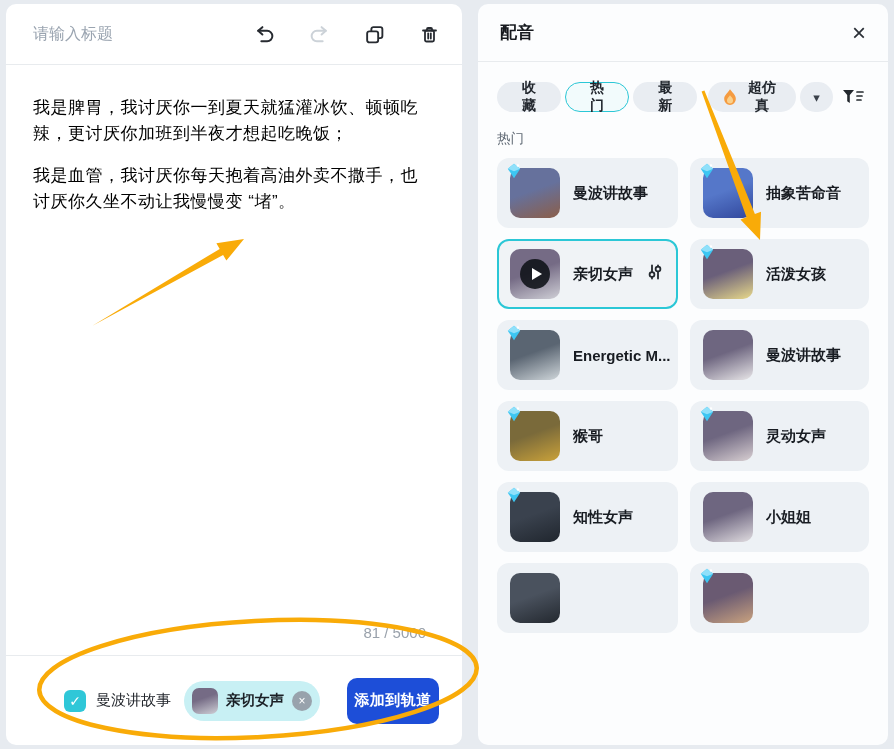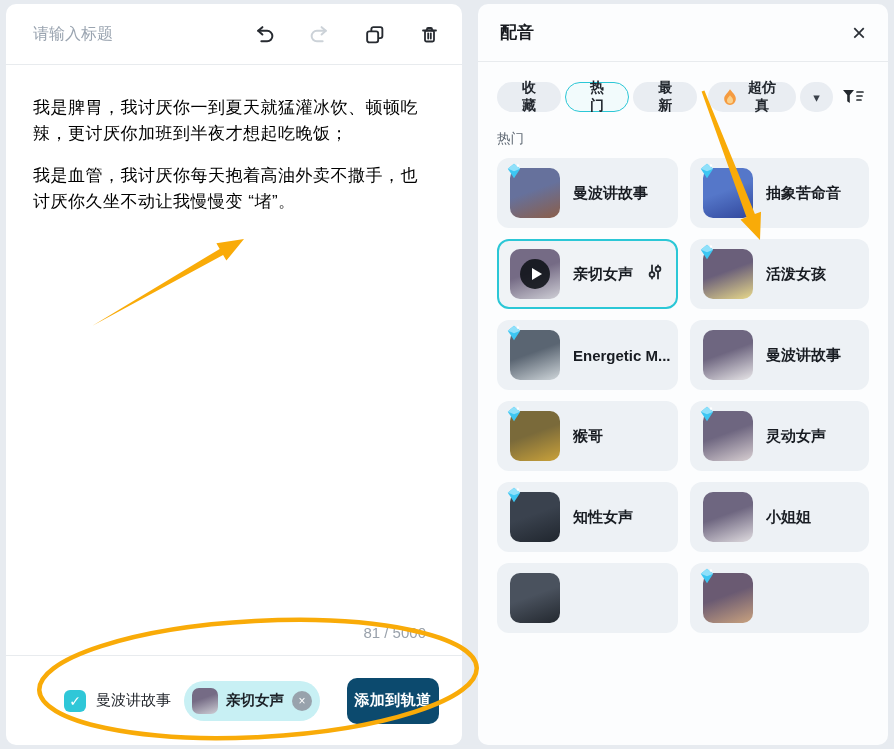--- a/index.html
+++ b/index.html
@@ -23,21 +23,21 @@
   .pl-footer { flex:none; height:90px; border-top:1px solid #e8ebee; display:flex; align-items:center; padding-left:58px; }
   .checkbox { width:22px; height:22px; border-radius:6px; background:#2fc7d8; color:#fff;
     display:flex; align-items:center; justify-content:center; font-size:14px; font-weight:bold; cursor:pointer; flex:none; }
   .checkbox-label { font-size:15px; color:#22262c; margin-left:10px; }
   .voice-chip { margin-left:13px; height:40px; border-radius:20px; background:#c8f0f4;
     display:flex; align-items:center; padding:0 8px 0 8px; gap:8px; cursor:pointer; }
   .chip-avatar { width:26px; height:26px; border-radius:7px; background:linear-gradient(160deg,#756b85 40%,#cfcfd6); flex:none; }
   .chip-label { font-size:14.5px; font-weight:700; color:#1b2026; }
   .chip-remove { width:20px; height:20px; border-radius:50%; background:#98a2ac; color:#fff;
     font-size:12px; display:flex; align-items:center; justify-content:center; cursor:pointer; flex:none; }
-  .add-btn { margin-left:27px; width:92px; height:46px; border:none; border-radius:10px; background:#0c4a6e;
+  .add-btn { margin-left:27px; width:92px; height:46px; border:none; border-radius:10px; background:#1d4ed8;
     color:#fff; font-size:15px; font-weight:700; cursor:pointer; font-family:Liberation Serif, serif; letter-spacing:.5px; }
 
   
   .panel-right { position:absolute; left:478px; top:4px; width:410px; height:741px;
     background:#fcfdfe; border-radius:10px; display:flex; flex-direction:column; overflow:hidden; }
   .pr-header { height:57px; flex:none; display:flex; align-items:center; justify-content:space-between; padding:0 22px; }
   .pr-title { font-size:17px; font-weight:700; color:#16191e; }
   .close-btn { border:none; background:transparent; font-size:24px; line-height:1; color:#2a2f36; cursor:pointer; padding:0; }
   .pr-content { flex:1; padding:0 19px; overflow:hidden; }
   .tabs { display:flex; align-items:center; gap:4px; margin:20px 0 18px 0; }

